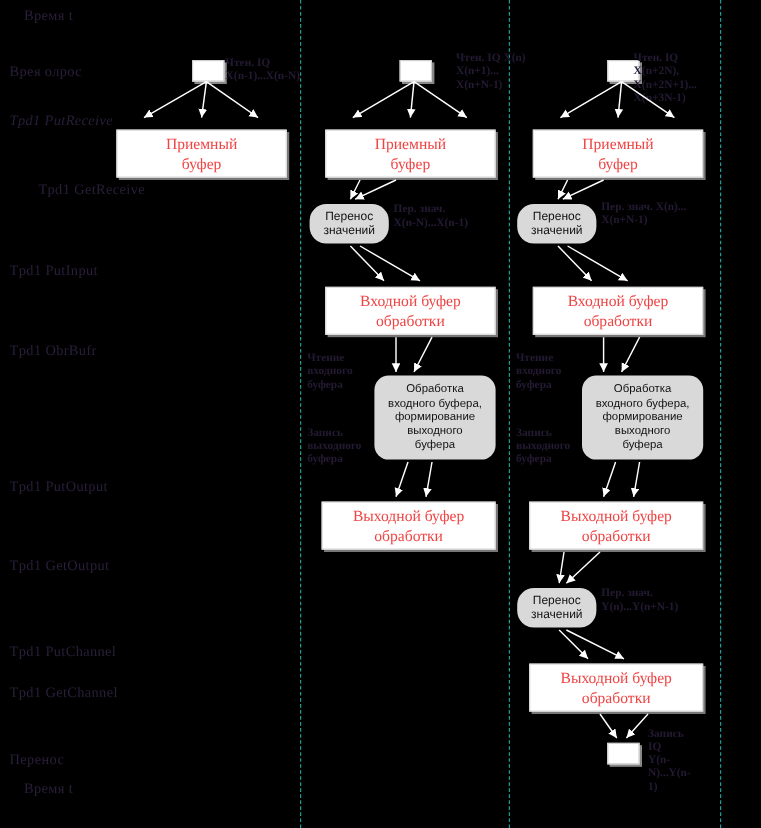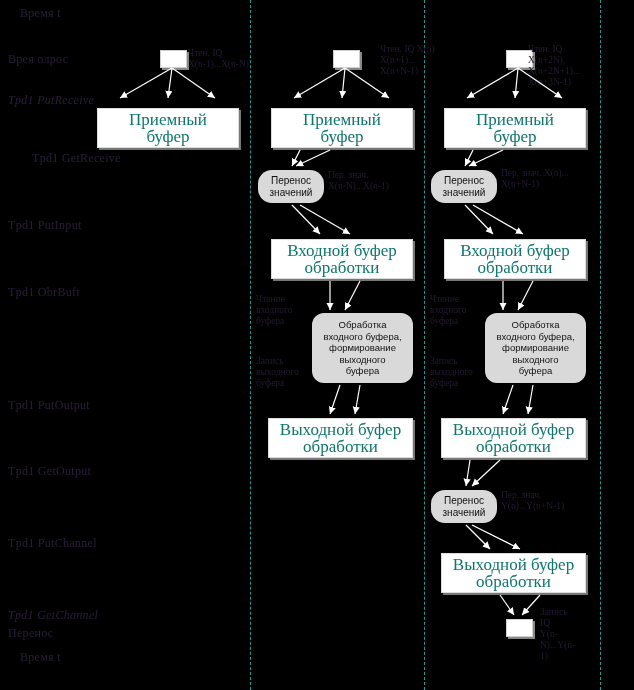--- a/index.html
+++ b/index.html
@@ -26,23 +26,23 @@
     white-space:nowrap;
     letter-spacing:.3px;
   }
   .axis-label.indent{left:20px;}
 
   
   .buffer{
     position:absolute;
     background:#ffffff;
     border:1px solid #dcdcdc;
-    color:#0f766e;
-    font-family:"Liberation Serif", serif;
-    font-size:17px;
+    color:#ef4444;
+    font-family:"Liberation Serif", serif;
+    font-size:13px;
     line-height:17px;
     text-align:center;
     display:flex;align-items:center;justify-content:center;
     box-shadow:2px 2px 0 #777;
     padding:2px 4px;
     box-sizing:border-box;
   }
 
   
   .action{
@@ -71,21 +71,21 @@
   
   .annot{
     position:absolute;
     font-family:"Liberation Serif", serif;
     font-size:9.5px;
     line-height:11px;
     color:#241a33;
     white-space:pre-line;
     text-align:center;
   }
-  .annot.left{text-align:left;}
+  .annot.left{text-align:left;font-weight:bold;}
 
   
   svg.overlay{position:absolute;left:0;top:0;width:634px;height:690px;pointer-events:none;}
 </style>
 </head>
 <body>
 
 <div class="canvas">
 
   <div class="divider" style="left:250px;"></div>
@@ -95,21 +95,21 @@
   <div class="axis-label indent" style="top:6px;">Время t</div>
 
   <div class="axis-label" style="top:52px;">Врея олрос</div>
   <div class="axis-label" style="top:93px;font-style:italic;">Tрd1 PutReceive</div>
   <div class="axis-label" style="top:151px;margin-left:24px;">Tрd1 GetReceive</div>
   <div class="axis-label" style="top:218px;">Tрd1 PutInput</div>
   <div class="axis-label" style="top:285px;">Tрd1 ObrBufr</div>
   <div class="axis-label" style="top:398px;">Tрd1 PutOutput</div>
   <div class="axis-label" style="top:464px;">Tрd1 GetOutput</div>
   <div class="axis-label" style="top:536px;">Tрd1 PutChannel</div>
-  <div class="axis-label" style="top:608px;font-style:italic;">Tрd1 GetChannel</div>
+  <div class="axis-label" style="top:570px;">Tрd1 GetChannel</div>
 
   <div class="axis-label" style="top:626px;">Перенос</div>
   <div class="axis-label indent" style="top:650px;">Время t</div>
 
   <div class="token" style="left:160px;top:50px;width:25px;height:16px;"></div>
   <div class="token" style="left:333px;top:50px;width:25px;height:16px;"></div>
   <div class="token" style="left:506px;top:50px;width:25px;height:16px;"></div>
   <div class="token" style="left:506px;top:619px;width:25px;height:16px;"></div>
 
   <div class="buffer" style="left:97px;top:108px;width:142px;height:40px;white-space:pre-line;">Приемный

